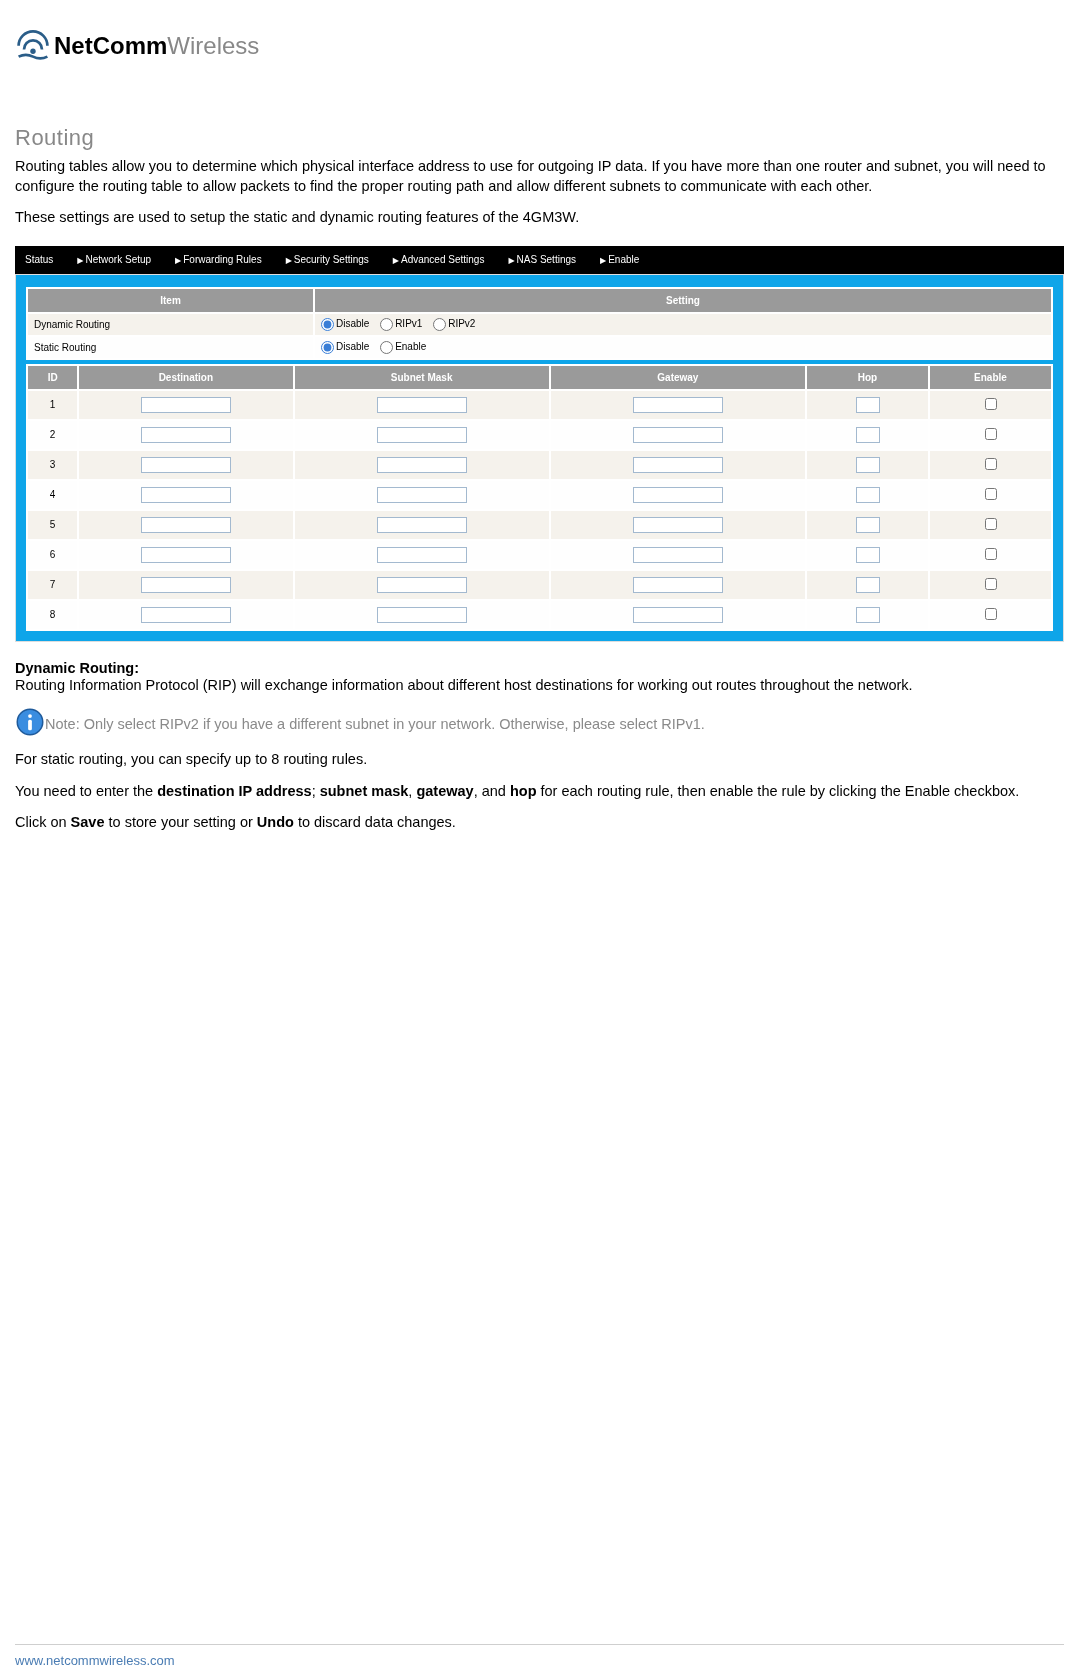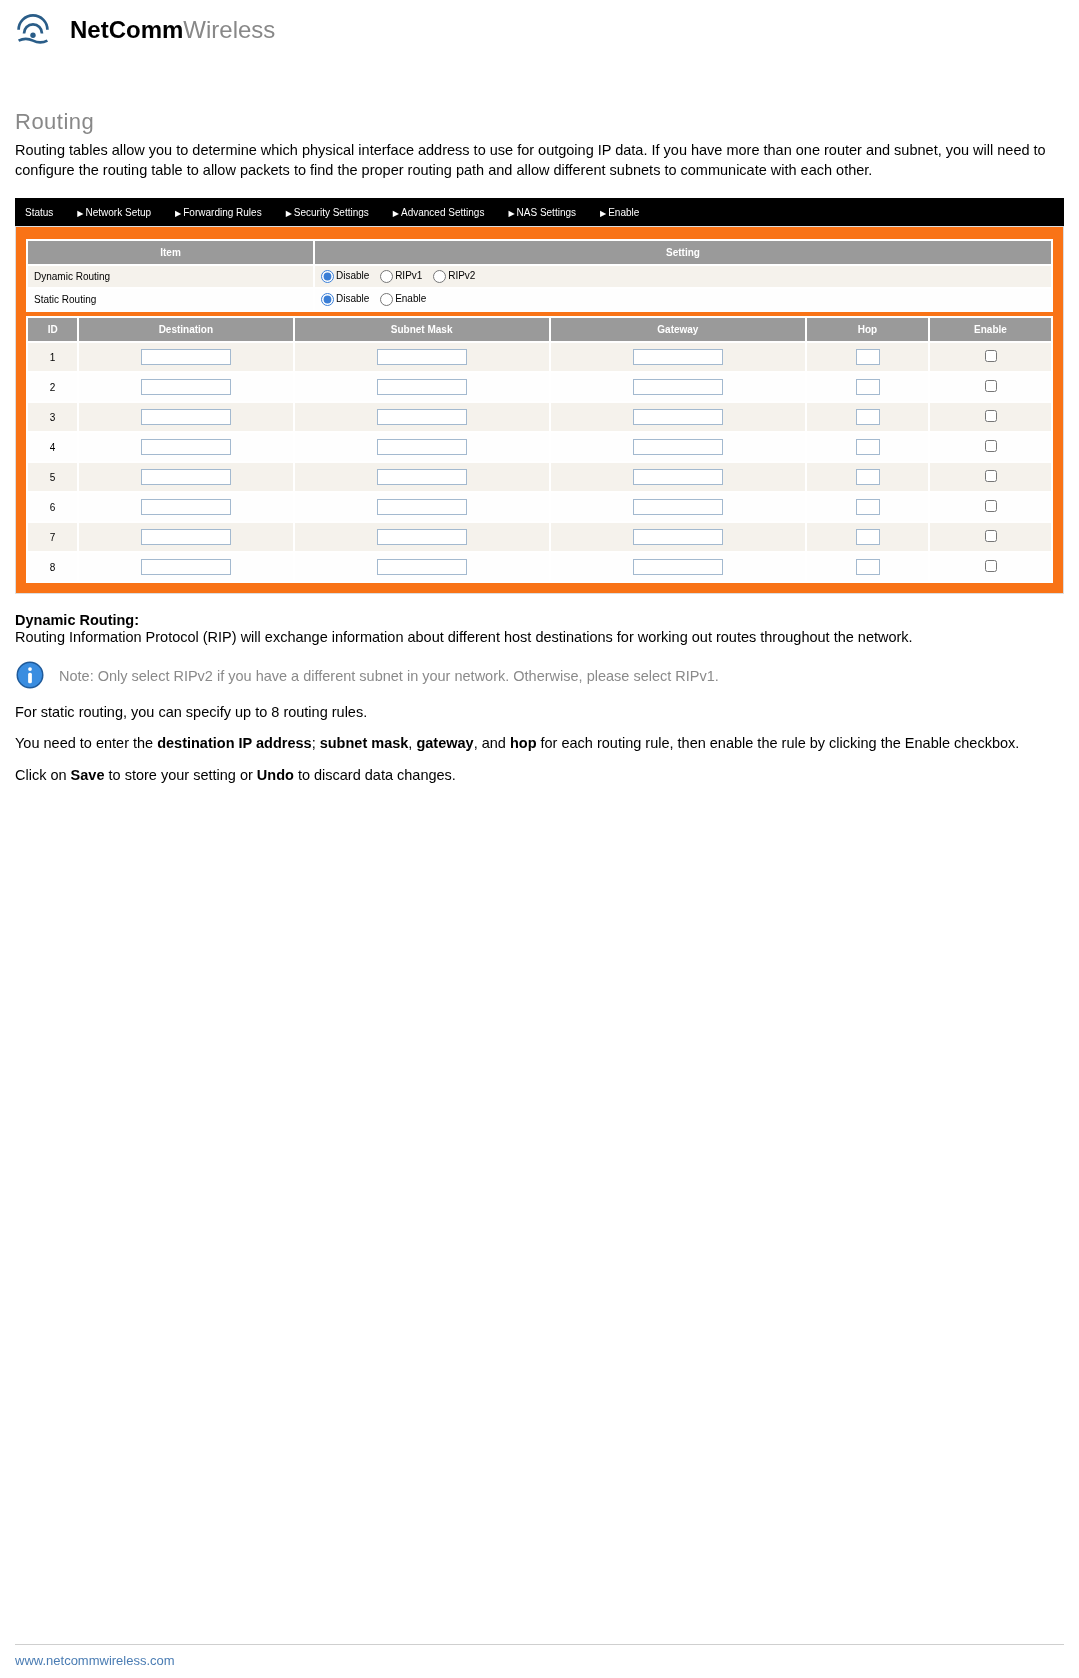--- a/index.html
+++ b/index.html
@@ -6,21 +6,21 @@
     body {
       font-family: Arial, Helvetica, sans-serif;
       font-size: 14px;
       color: #000;
       width: 1079px;
       height: 1678px;
       position: relative;
       background: #fff;
     }
     .page { padding: 10px 15px 0 15px; }
-    .logo-row { display: flex; align-items: center; gap: 19px; margin-bottom: 60px; }
+    .logo-row { display: flex; align-items: center; gap: 3px; margin-bottom: 60px; margin-top: 16px; }
     .logo-icon svg { width: 36px; height: 36px; }
     .logo-text { font-size: 24px; font-weight: 400; color: #000; }
     .logo-text .bold { font-weight: 700; }
     .logo-text .light { color: #888; }
     .section-title { font-size: 22px; color: #888; font-family: Verdana, Geneva, sans-serif; letter-spacing: 0.5px; margin-bottom: 6px; }
     .body-text { font-size: 14.5px; line-height: 1.35; margin-bottom: 12px; }
     .screenshot {
       border: none;
       margin: 18px 0 18px 0;
       width: 100%;
@@ -29,21 +29,21 @@
       background: #000;
       color: #fff;
       font-size: 10px;
       display: flex;
       align-items: center;
       height: 28px;
       padding-left: 4px;
     }
     .nav-item { padding: 0 18px 0 6px; white-space: nowrap; }
     .tri { font-size: 8px; margin-right: 2px; }
-    .panel { border: 1px solid #ddd; background: #f97316; padding: 12px 10px 10px 10px; }
+    .panel { border: 1px solid #ddd; background: #0ea5e9; padding: 12px 10px 10px 10px; }
     .settings-table { width: 100%; border-collapse: collapse; font-size: 10px; }
     .settings-table th {
       background: #9a9a9a; color: #fff; font-weight: 700; text-align: center;
       padding: 6px 4px; border: 2px solid #fff;
     }
     .settings-table td { padding: 4px 6px; border: 2px solid #fff; }
     .row-alt { background: #f5f2ec; }
     .row-plain { background: #fefefe; }
     .radio-cell label { margin-right: 8px; }
     .radio-cell input[type=radio] { vertical-align: middle; margin: 0 2px 0 0; accent-color: #3a7ed6; }
@@ -60,21 +60,21 @@
     }
     .inp-wide { width: 90px; }
     .inp-hop { width: 24px; }
     .routing-table td input[type=checkbox] { width: 12px; height: 12px; }
     .btn-row { text-align: center; padding: 6px 0 2px 0; }
     .btn-row button {
       font-size: 10px; padding: 1px 8px; border: 1px solid #6b86b6;
       background: #f4f4f4; border-radius: 2px; margin: 0 2px;
     }
     .subhead { font-weight: 700; font-size: 14.5px; margin-top: 6px; }
-    .note-row { display: flex; align-items: center; gap: 14px; margin: 12px 0 10px 0; }
+    .note-row { display: flex; align-items: center; gap: 0; margin: 12px 0 10px 0; }
     .note-row .note-text { color: #8a8a8a; font-size: 14.5px; }
     .info-icon svg { width: 30px; height: 30px; }
     .footer {
       position: absolute; left: 15px; right: 15px; bottom: 10px;
       border-top: 1px solid #cfcfcf; padding-top: 8px;
       display: flex; justify-content: space-between; align-items: flex-start;
       font-size: 13px; color: #4a7cb3;
     }
     .footer-left { line-height: 1.4; }
     .page-num { color: #888; }
@@ -92,20 +92,21 @@
         <path d="M4 34 Q12 30 20 34 Q28 38 36 34" fill="none" stroke="#2a5d88" stroke-width="3"></path>
       </svg>
     </span>
     <span class="logo-text">
       <span class="bold">NetComm</span><span class="light">Wireless</span>
     </span>
   </div>
 
   <div class="section-title">Routing</div>
   <p class="body-text">Routing tables allow you to determine which physical interface address to use for outgoing IP data. If you have more than one router and subnet, you will need to configure the routing table to allow packets to find the proper routing path and allow different subnets to communicate with each other.</p>
+  <p class="body-text">These settings are used to setup the static and dynamic routing features of the 4GM3W.</p>
 
   <div class="screenshot">
     <div class="nav-bar">
       <span class="nav-item">Status</span>
       <span class="nav-item"><span class="tri">▶</span><span>Network Setup</span></span>
       <span class="nav-item"><span class="tri">▶</span><span>Forwarding Rules</span></span>
       <span class="nav-item"><span class="tri">▶</span><span>Security Settings</span></span>
       <span class="nav-item"><span class="tri">▶</span><span>Advanced Settings</span></span>
       <span class="nav-item"><span class="tri">▶</span><span>NAS Settings</span></span>
       <span class="nav-item"><span class="tri">▶</span><span>Enable</span></span>

